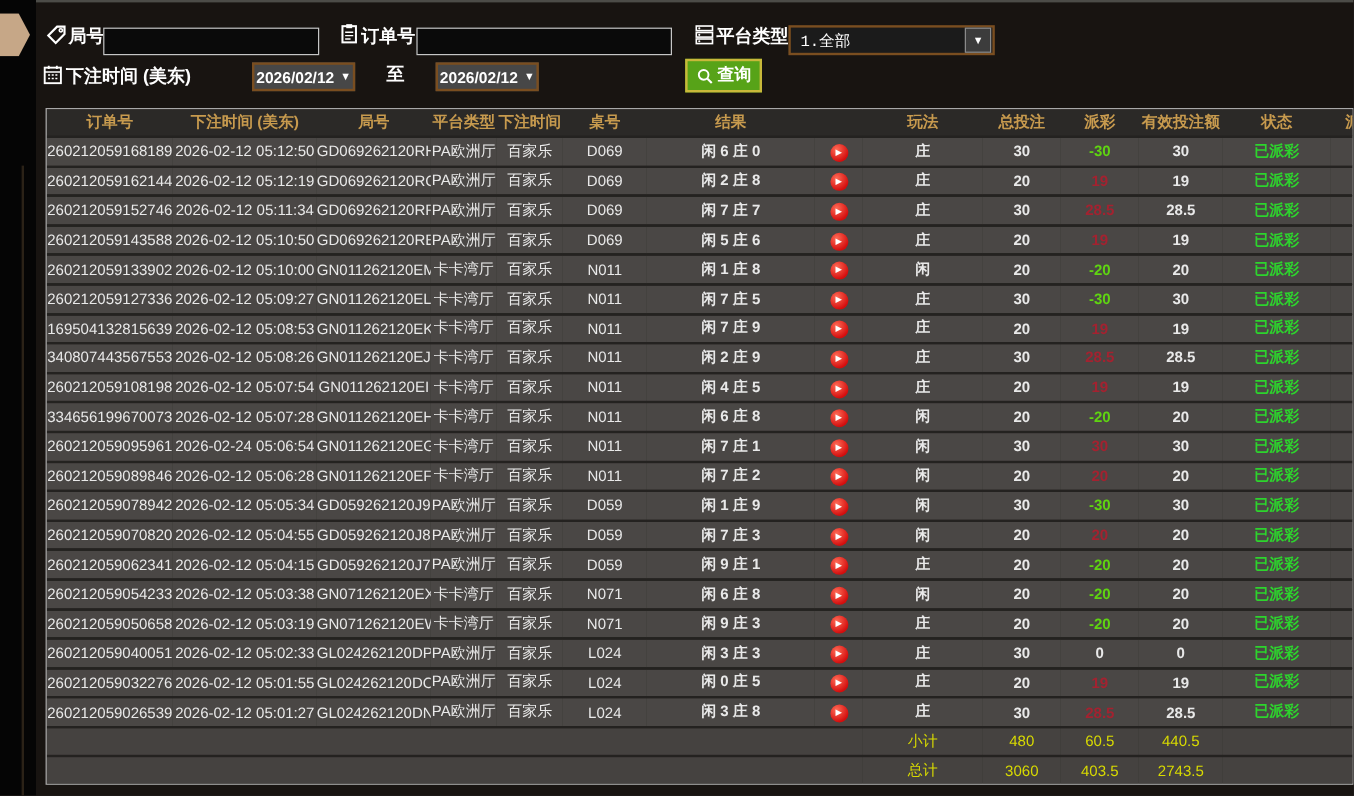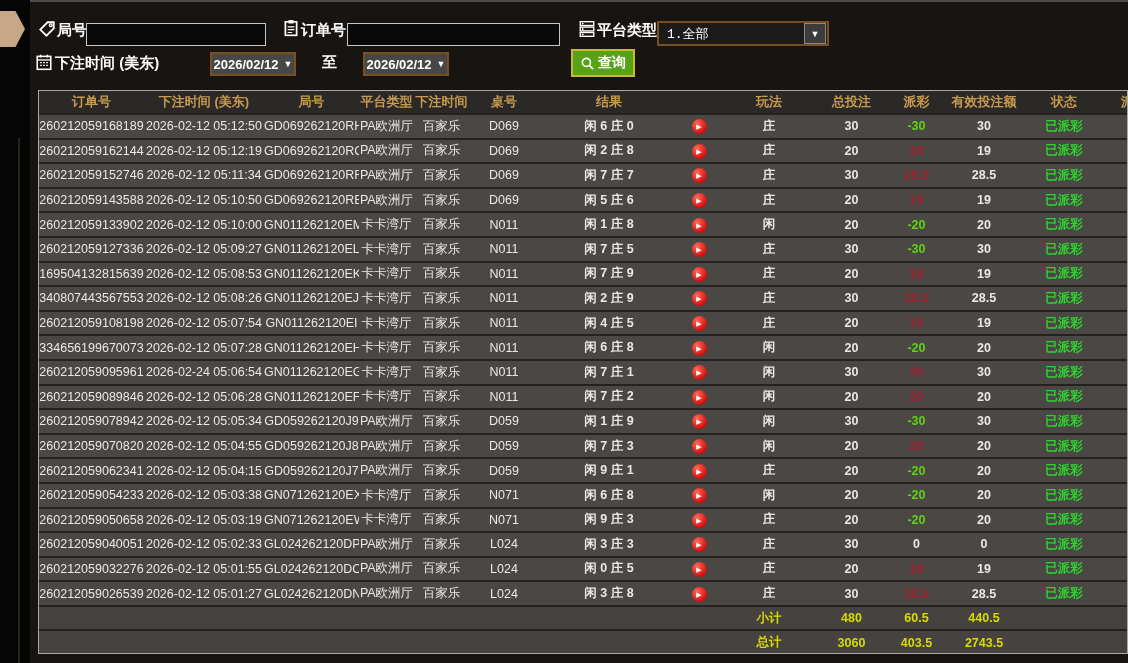--- a/index.html
+++ b/index.html
@@ -39,21 +39,21 @@
   th{height:22px;background:#2b2927;color:var(--header_gold,#c79a4e);font-size:13px;font-weight:bold;
      text-align:center;white-space:nowrap;overflow:hidden;padding:0;}
   td{height:22.6px;background:#4a4745;color:#e9e9e9;font-size:12.5px;text-align:center;
      white-space:nowrap;overflow:hidden;padding:0;border-top:2px solid #242220;}
   td.c-result,td.c-playtype,td.c-totalbet,td.c-payout,td.c-validbet{font-weight:bold;}
   td.pay-pos{color:var(--payout_win_red,#a32230);}
   td.pay-neg{color:var(--payout_loss_green,#5fd411);}
   td.pay-zero{color:#e9e9e9;}
   td.c-status{color:var(--status_green,#2dd42d);font-weight:bold;}
   th.h-cut,td.c-cut{text-align:left;padding-left:12px;}
-  tr.foot td{color:var(--total_yellow,#d8da00);font-weight:bold;background:#454240;}
+  tr.foot td{color:var(--total_yellow,#d8da00);font-weight:normal;background:#454240;}
   .playbtn{display:inline-block;width:15px;height:15px;border-radius:50%;
      background:radial-gradient(circle at 35% 30%,#ff6a55,#d30d0d 72%);
      color:#fff;font-size:7px;line-height:15px;text-align:center;cursor:pointer;}
   svg{display:block;}
 </style>
 </head>
 <body>
 
 <div class="left-strip">
   <div class="wedge"></div>

